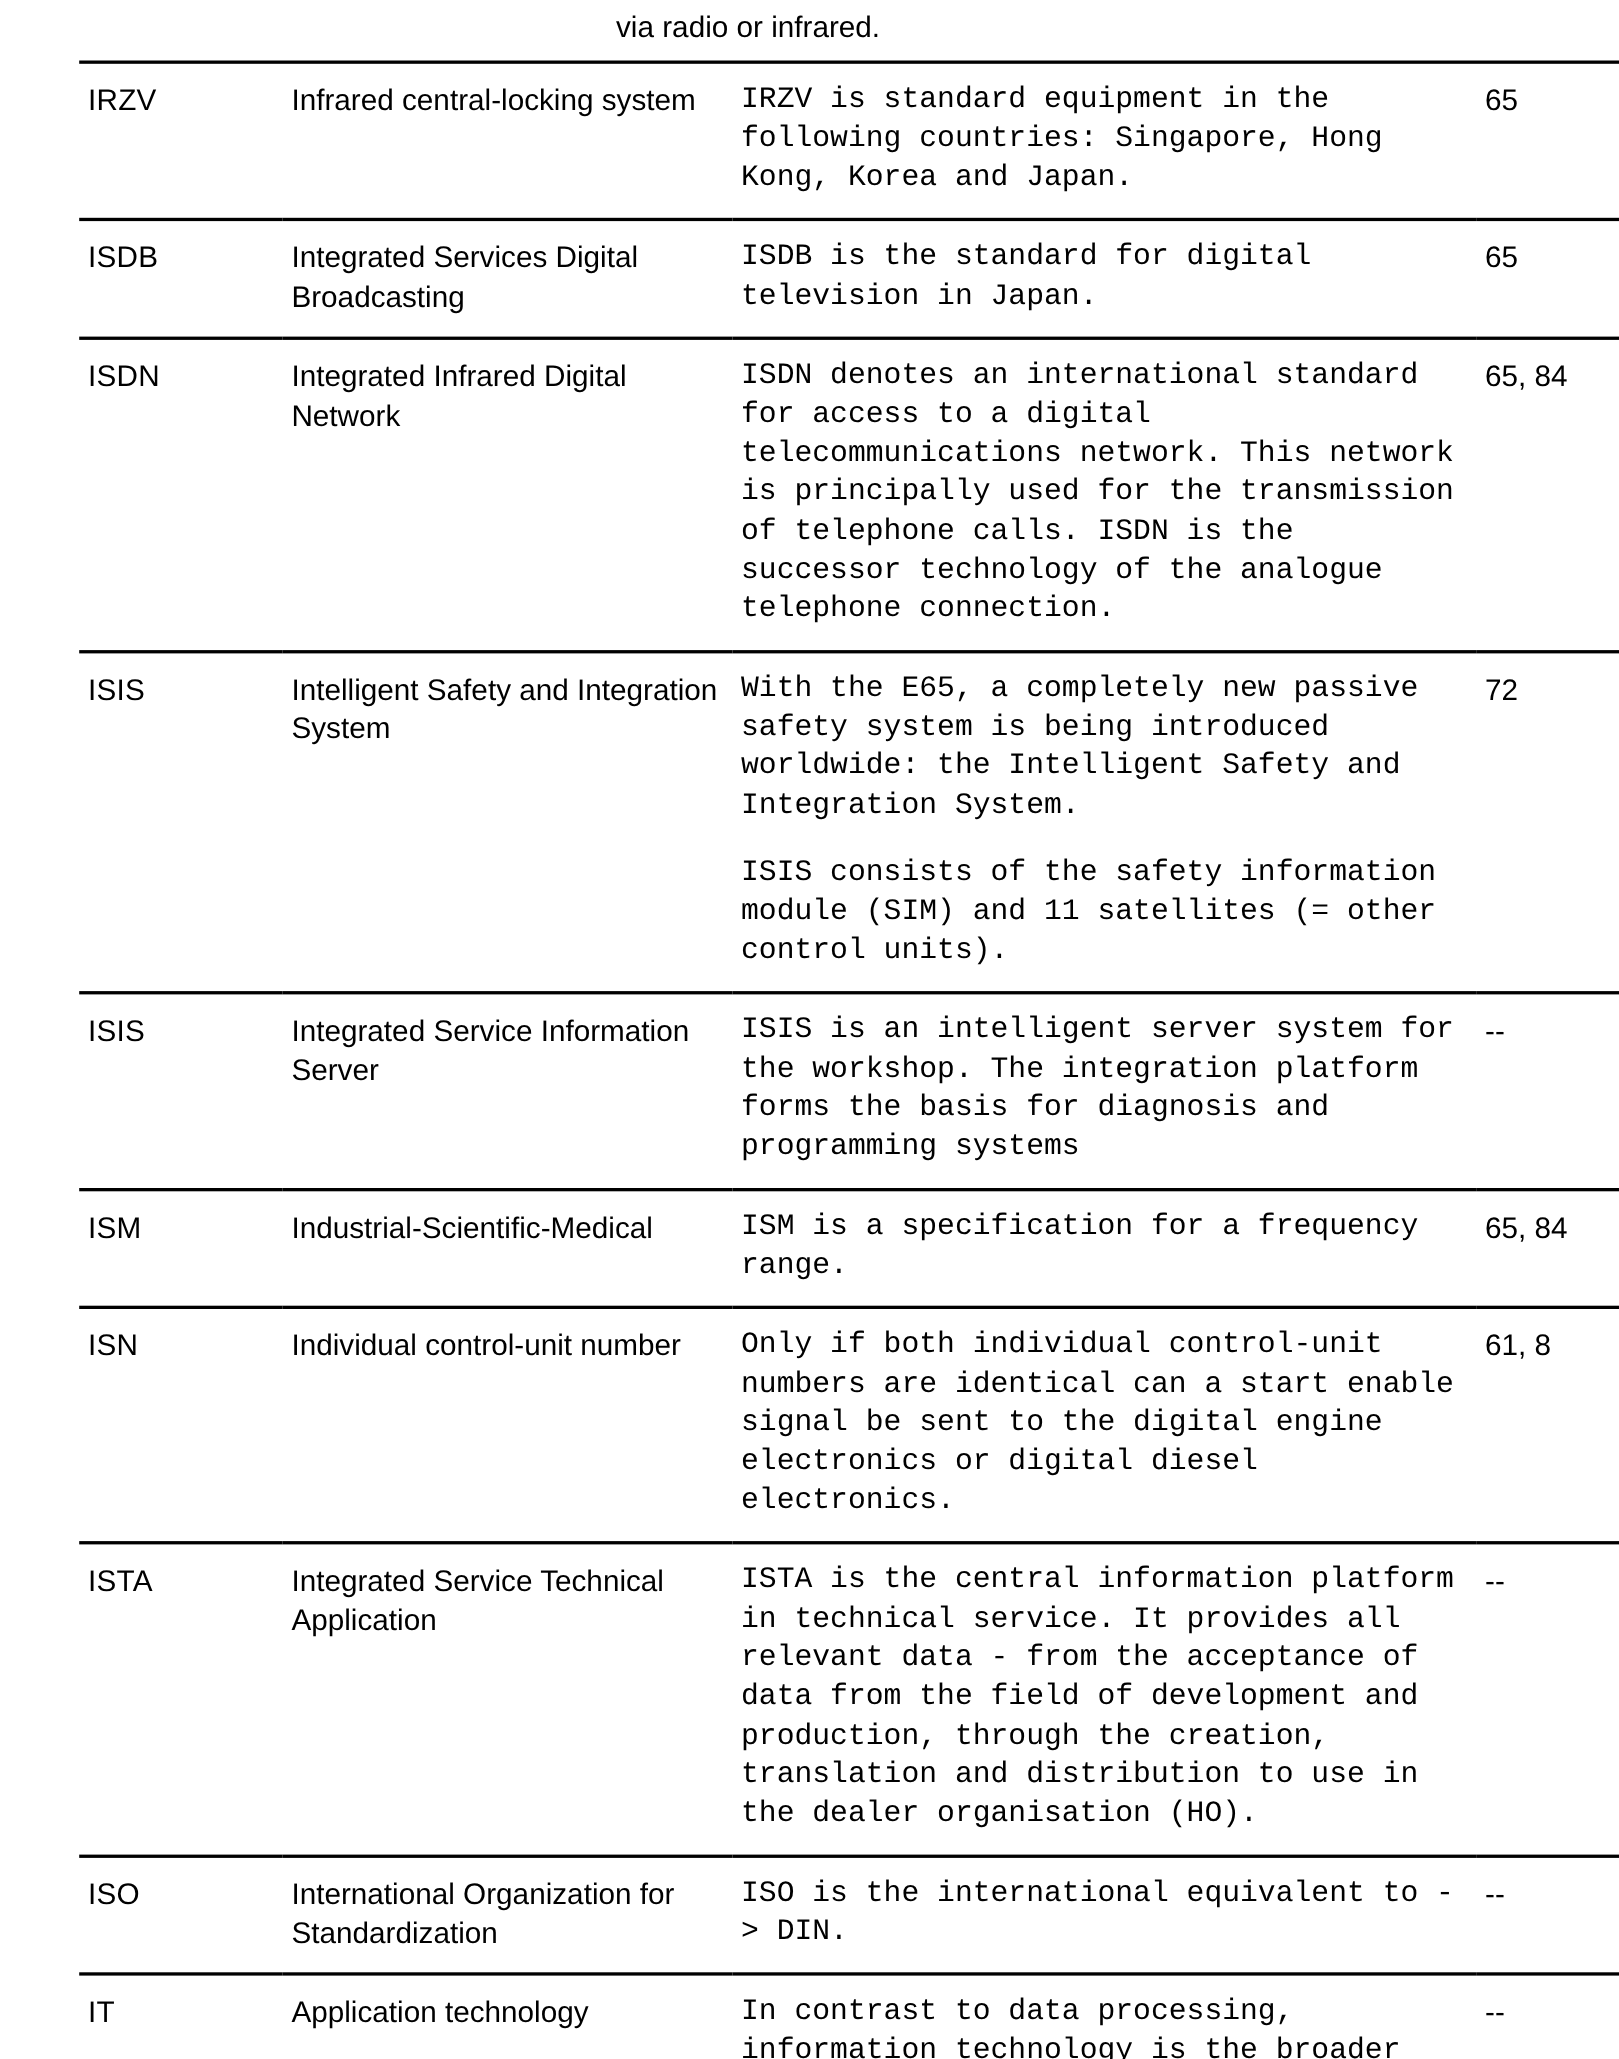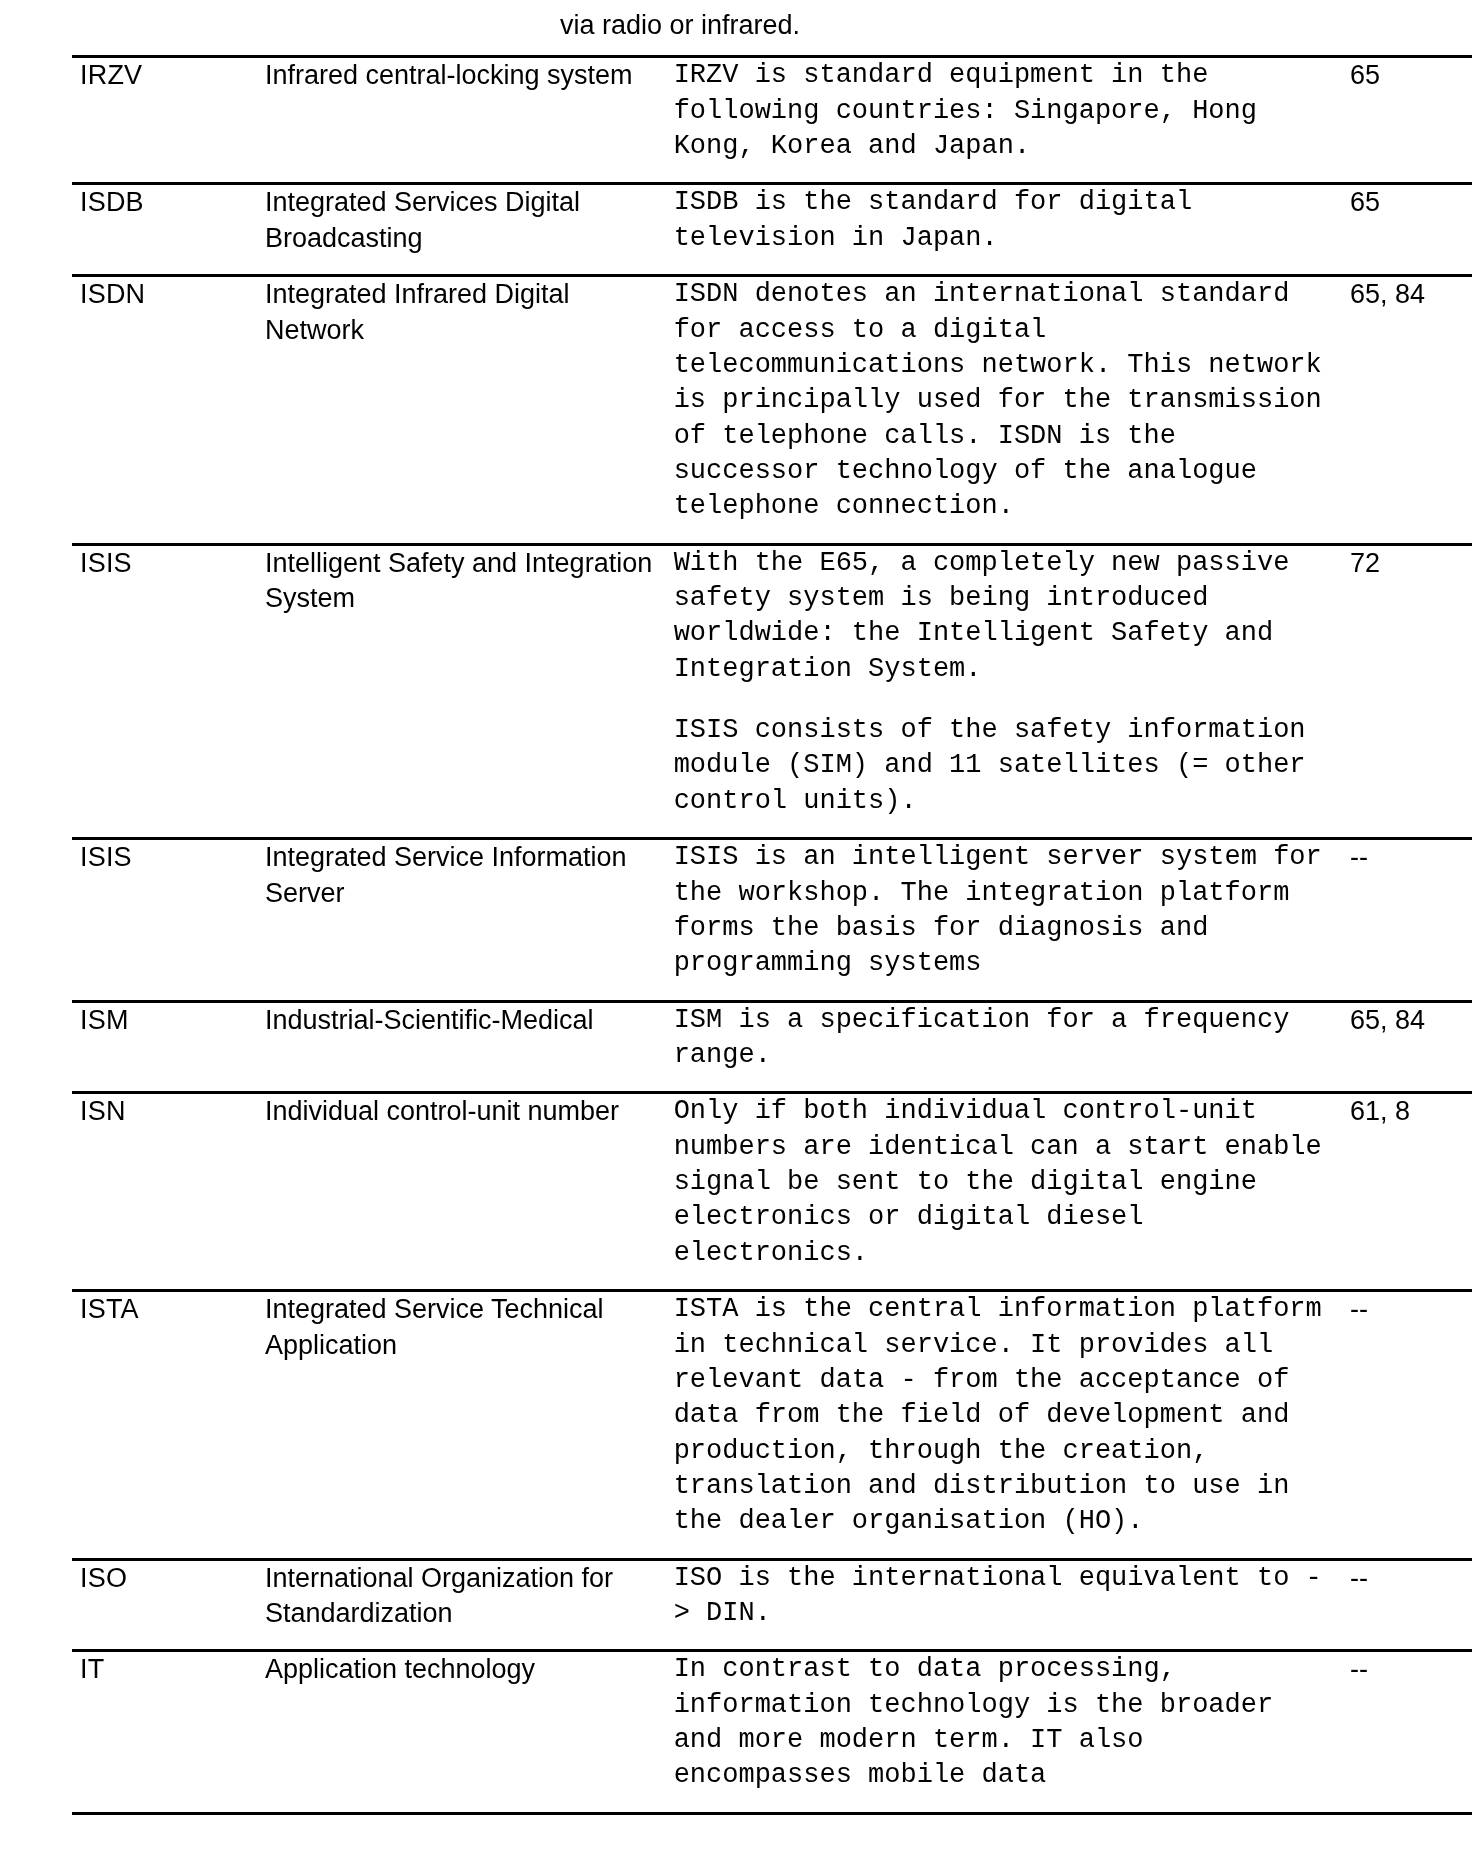--- a/index.html
+++ b/index.html
@@ -25,21 +25,21 @@
     border-collapse: collapse;
     table-layout: fixed;
   }
   table.glossary col.c-abbr  { width: 152px; }
   table.glossary col.c-term  { width: 336px; }
   table.glossary col.c-desc  { width: 556px; }
   table.glossary col.c-pages { width: 120px; }
   table.glossary td {
     vertical-align: top;
     border-bottom: 3px solid #000000;
-    padding: 0 12px 18px 8px;
+    padding: 16px 12px 18px 8px;
     font-size: 27px;
     line-height: 1.31;
   }
   .cell-abbr { letter-spacing: 0.2px; }
   .cell-term { }
   .cell-desc p {
     margin: 0;
     font-family: Liberation Mono, monospace;
   }
   .cell-desc p + p {

